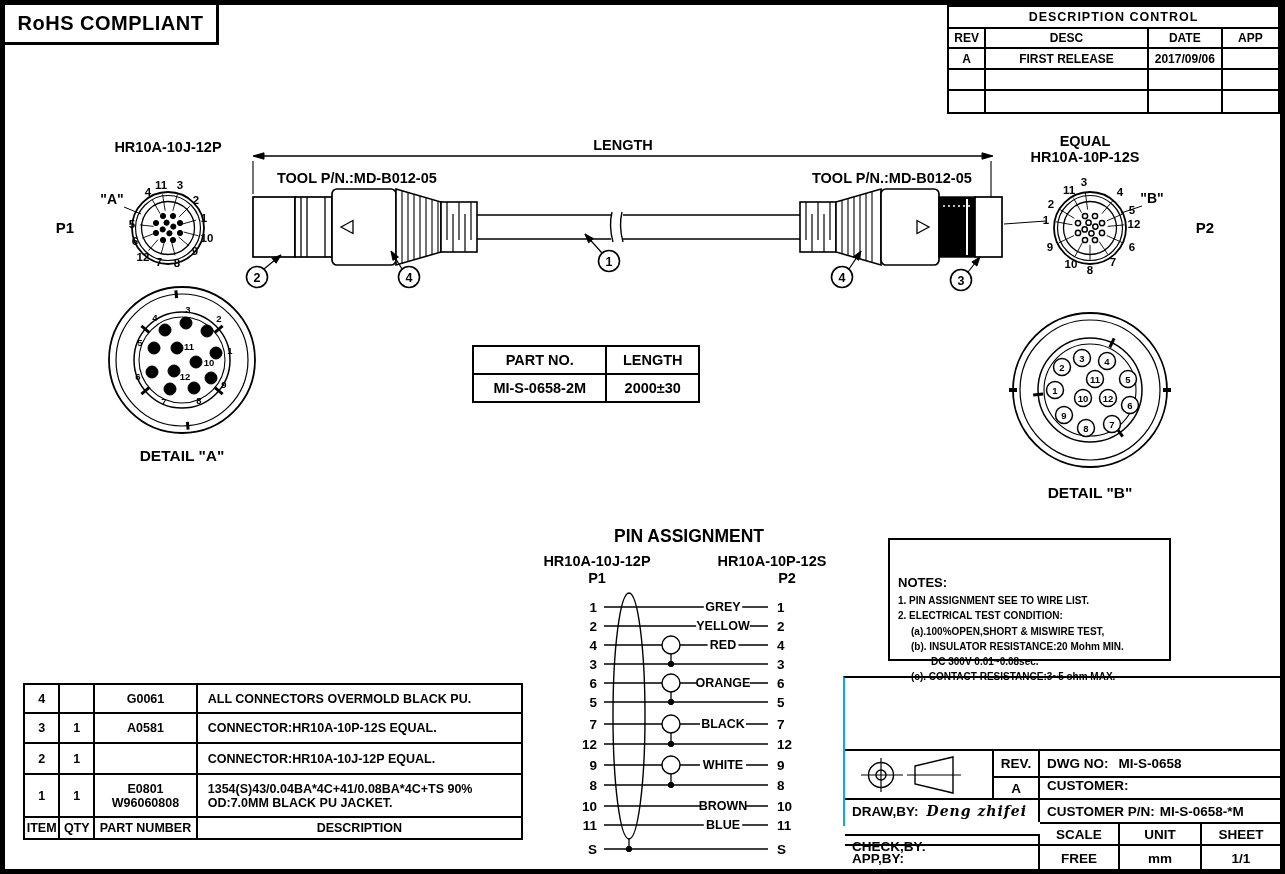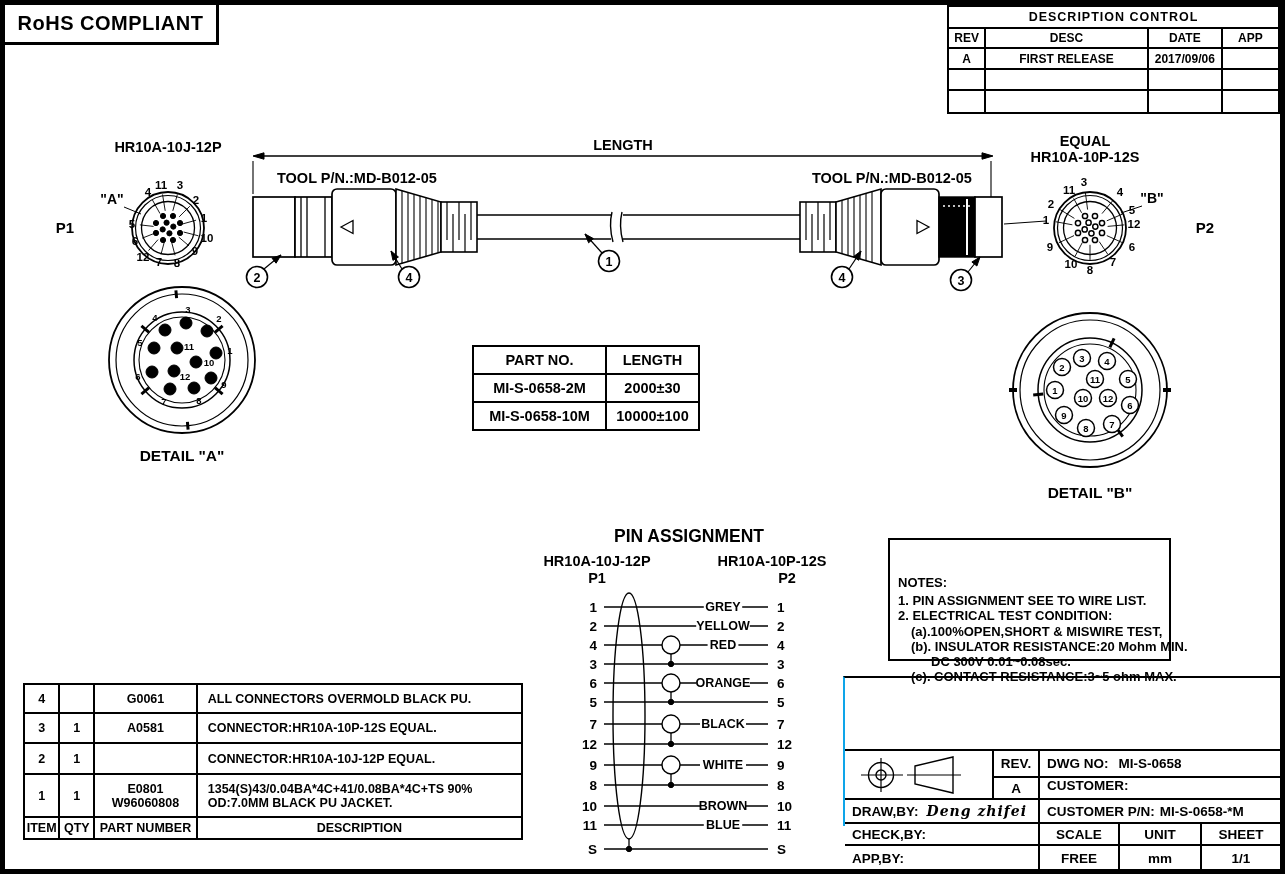--- a/index.html
+++ b/index.html
@@ -24,21 +24,21 @@
   .dc-rev{width:36px;}.dc-desc{width:167px;}.dc-date{width:73px;}.dc-app{width:57px;}
 
   
   .pltab{left:472px;top:345px;width:228px;}
   .pltab td{border:2px solid #000;font-size:14.5px;font-weight:bold;text-align:center;height:26px;padding:0;}
   .pl-a{width:136px;}.pl-b{width:92px;}
 
   
   .notes{left:888px;top:538px;width:283px;height:123px;border:2px solid #000;padding:4px 0 0 8px;}
   .notes .nt{font-size:13px;font-weight:bold;margin-bottom:3px;margin-top:31px;}
-  .notes div{font-size:13px;font-weight:bold;line-height:15.2px;white-space:nowrap;}
+  .notes div{font-size:10px;font-weight:bold;line-height:15.2px;white-space:nowrap;}
   .n1{padding-left:13px;}
   .n2{padding-left:33px;}
 
   
   .bomtab{left:23px;top:683px;width:500px;}
   .bomtab td{border:2px solid #000;font-size:12.5px;font-weight:bold;text-align:center;padding:0;white-space:pre-line;}
   .bomtab .desc{text-align:left;padding-left:10px;}
   .bm-item{width:34px;}.bm-qty{width:34px;}.bm-part{width:106px;border-radius:7px;}.bm-desc{width:326px;}
   .rh1{height:29px;}.rh2{height:30px;}.rh3{height:31px;}.rh4{height:43px;}.rh5{height:22px;}
 
@@ -403,24 +403,20 @@
   <table class="abs pltab">
     <tbody>
         <tr>
       <td class="pl-a">PART NO.</td>
       <td class="pl-b">LENGTH</td>
     </tr>
     <tr>
       <td>MI-S-0658-2M</td>
       <td>2000±30</td>
     </tr>
-    <tr>
-      <td>MI-S-0658-10M</td>
-      <td>10000±100</td>
-    </tr>
   </tbody>
     </table>
 
   <div class="abs notes">
     <div class="nt">NOTES:</div>
     <div>1. PIN ASSIGNMENT SEE TO WIRE LIST.</div>
     <div>2. ELECTRICAL TEST CONDITION:</div>
     <div class="n1">(a).100%OPEN,SHORT &amp; MISWIRE TEST,</div>
     <div class="n1">(b). INSULATOR RESISTANCE:20 Mohm MIN.</div>
     <div class="n2">DC 300V 0.01~0.08sec.</div>
@@ -484,21 +480,21 @@
     <div class="tb br2 ctr" style="left:149px;top:100px;width:46px;height:20px;">A</div>
     <div class="tb pad" style="left:195px;top:97px;width:240px;height:20px;">CUSTOMER:</div>
     <div class="tb bt2 br2 pad" style="left:0;top:120px;width:195px;height:24px;">
       <span>DRAW,BY:</span>
       <span class="script">Deng  zhifei</span>
     </div>
     <div class="tb bt2 pad" style="left:195px;top:120px;width:240px;height:24px;">
       <span>CUSTOMER P/N:</span>
       <span style="margin-left:5px">MI-S-0658-*M</span>
     </div>
-    <div class="tb bt2 br2 pad" style="left:0;top:144px;width:195px;height:22px;">CHECK,BY:</div>
+    <div class="tb bt2 br2 pad" style="left:0;top:156px;width:195px;height:22px;">CHECK,BY:</div>
     <div class="tb bt2 br2 ctr" style="left:195px;top:144px;width:80px;height:22px;">SCALE</div>
     <div class="tb bt2 br2 ctr" style="left:275px;top:144px;width:82px;height:22px;">UNIT</div>
     <div class="tb bt2 ctr" style="left:357px;top:144px;width:78px;height:22px;">SHEET</div>
     <div class="tb bt2 br2 pad" style="left:0;top:166px;width:195px;height:27px;">APP,BY:</div>
     <div class="tb bt2 br2 ctr" style="left:195px;top:166px;width:80px;height:27px;">FREE</div>
     <div class="tb bt2 br2 ctr" style="left:275px;top:166px;width:82px;height:27px;">mm</div>
     <div class="tb bt2 ctr" style="left:357px;top:166px;width:78px;height:27px;">1/1</div>
   </div>
 
   <div class="pageborder"></div>

